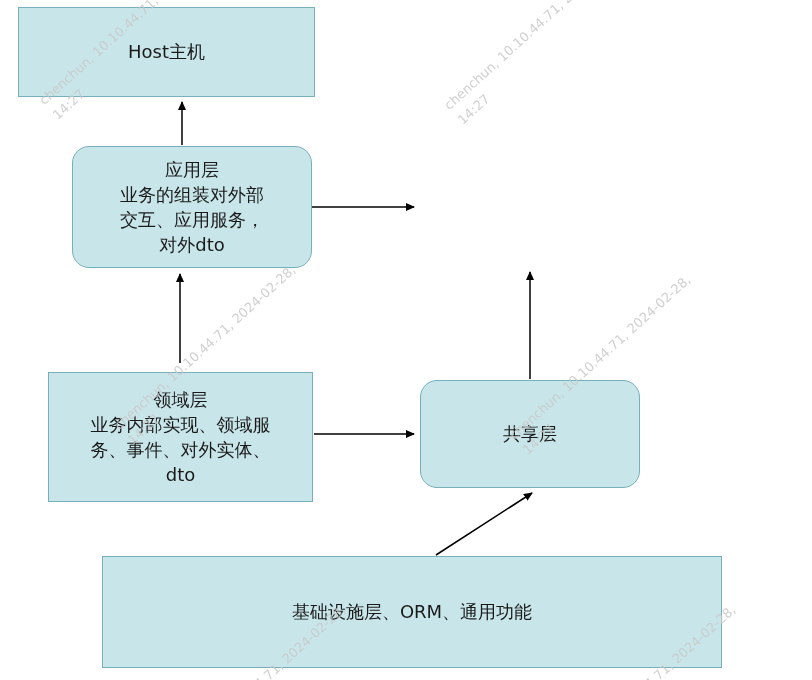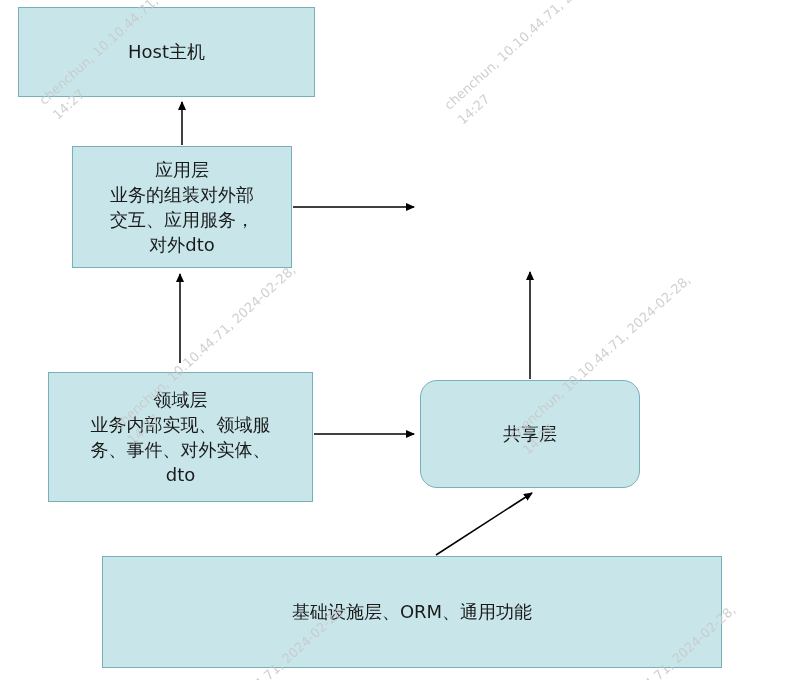--- a/index.html
+++ b/index.html
@@ -58,21 +58,21 @@
     color:var(--watermark);
     opacity:0.85;
     font-size:13px;
     line-height:1.5;
     white-space:pre-line;
     transform:rotate(-42deg);
     transform-origin:left top;
   }
   
   #node-host{left:18px;top:7px;width:297px;height:90px;}
-  #node-app-layer{left:72px;top:146px;width:220px;height:122px;}
+  #node-app-layer{left:72px;top:146px;width:240px;height:122px;border-radius:17px;}
   #node-app-abstract{left:420px;top:148px;width:220px;height:118px;}
   #node-domain-layer{left:48px;top:372px;width:265px;height:130px;}
   #node-shared-layer{left:420px;top:380px;width:220px;height:108px;border-radius:17px;}
   #node-infra{left:78px;top:556px;width:620px;height:112px;margin-left:24px;}
 </style>
 </head>
 <body>
 
 <div class="canvas">
 

